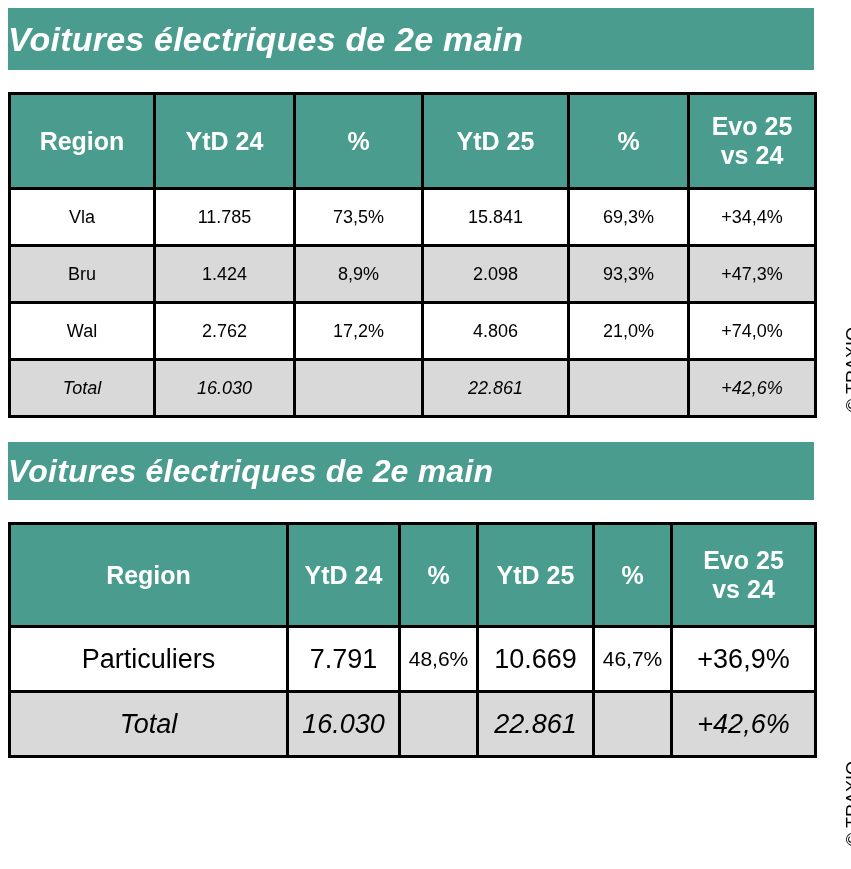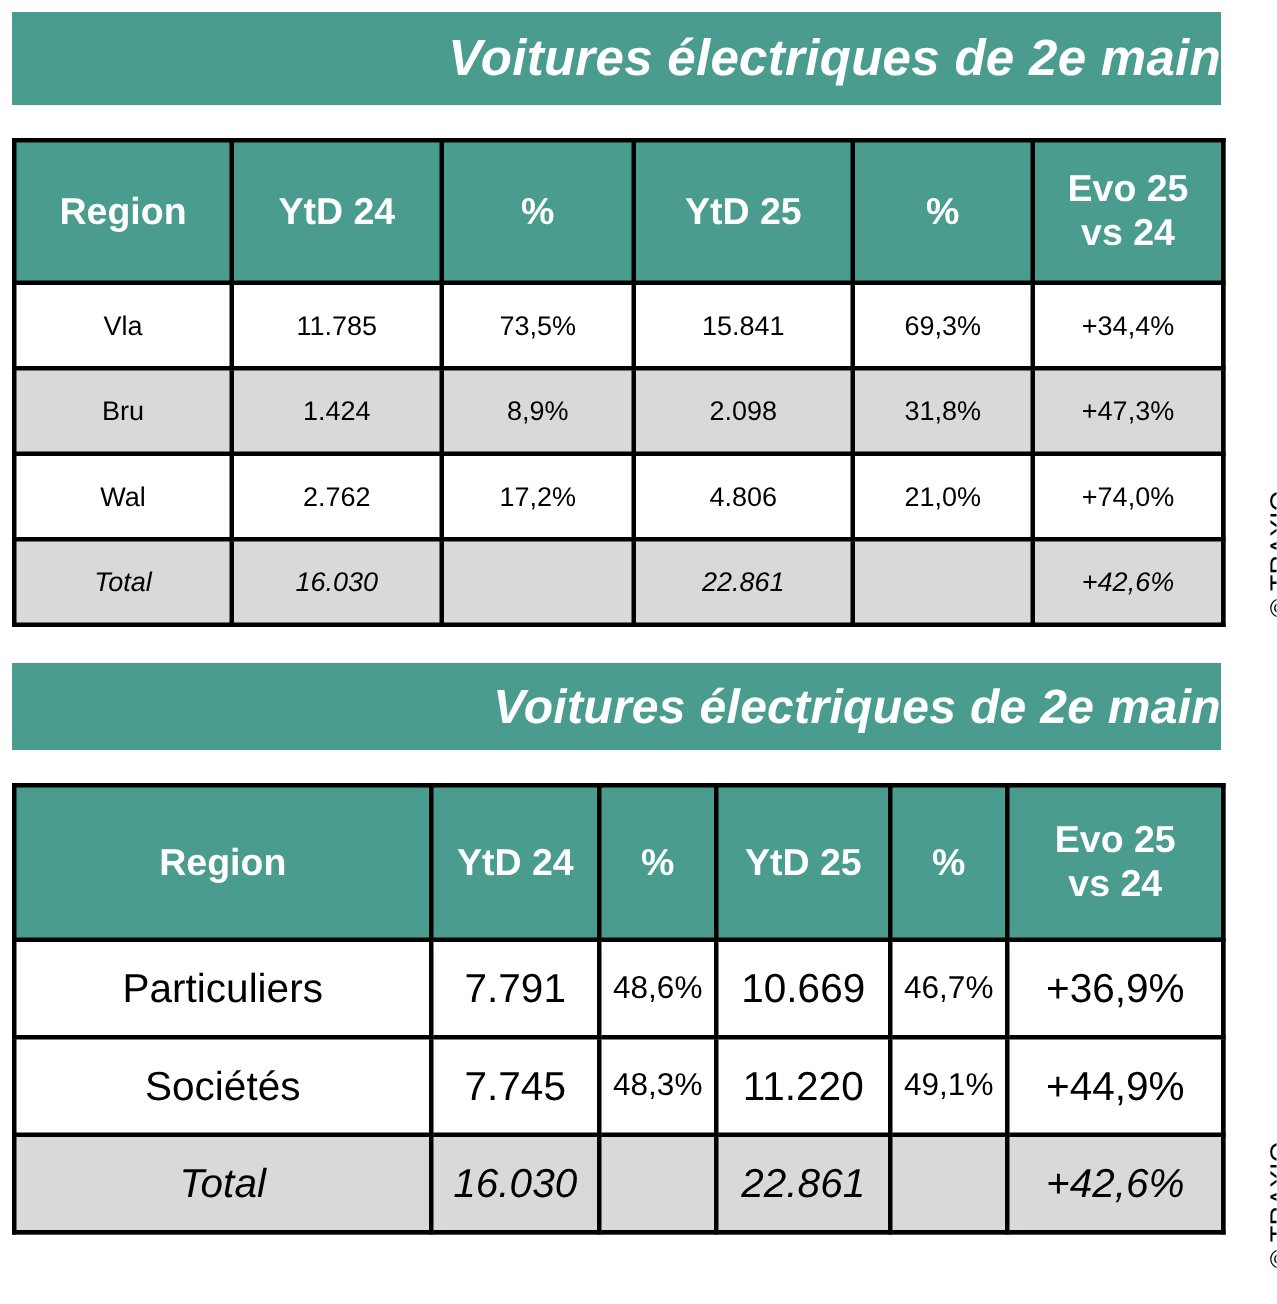--- a/index.html
+++ b/index.html
@@ -20,21 +20,21 @@
     height: 869px;
     box-sizing: border-box;
   }
 
   
   .title-bar {
     background: #4a9d8e;
     color: #ffffff;
     font-style: italic;
     font-weight: bold;
-    text-align: right;
+    text-align: left;
     letter-spacing: 0.2px;
   }
   .title-bar.t1 {
     position: absolute;
     left: 8px;
     top: 8px;
     width: 806px;
     height: 62px;
     line-height: 62px;
     font-size: 34px;
@@ -162,21 +162,21 @@
         <td>73,5%</td>
         <td>15.841</td>
         <td>69,3%</td>
         <td>+34,4%</td>
       </tr>
       <tr class="row-grey">
         <td>Bru</td>
         <td>1.424</td>
         <td>8,9%</td>
         <td>2.098</td>
-        <td>31,8%</td>
+        <td>93,3%</td>
         <td>+47,3%</td>
       </tr>
       <tr class="row-white">
         <td>Wal</td>
         <td>2.762</td>
         <td>17,2%</td>
         <td>4.806</td>
         <td>21,0%</td>
         <td>+74,0%</td>
       </tr>
@@ -219,28 +219,20 @@
     </thead>
     <tbody>
       <tr class="row-white">
         <td>Particuliers</td>
         <td>7.791</td>
         <td class="pct">48,6%</td>
         <td>10.669</td>
         <td class="pct">46,7%</td>
         <td>+36,9%</td>
       </tr>
-      <tr class="row-white">
-        <td>Sociétés</td>
-        <td>7.745</td>
-        <td class="pct">48,3%</td>
-        <td>11.220</td>
-        <td class="pct">49,1%</td>
-        <td>+44,9%</td>
-      </tr>
       <tr class="row-total">
         <td>Total</td>
         <td>16.030</td>
         <td class="pct"></td>
         <td>22.861</td>
         <td class="pct"></td>
         <td>+42,6%</td>
       </tr>
     </tbody>
   </table>

